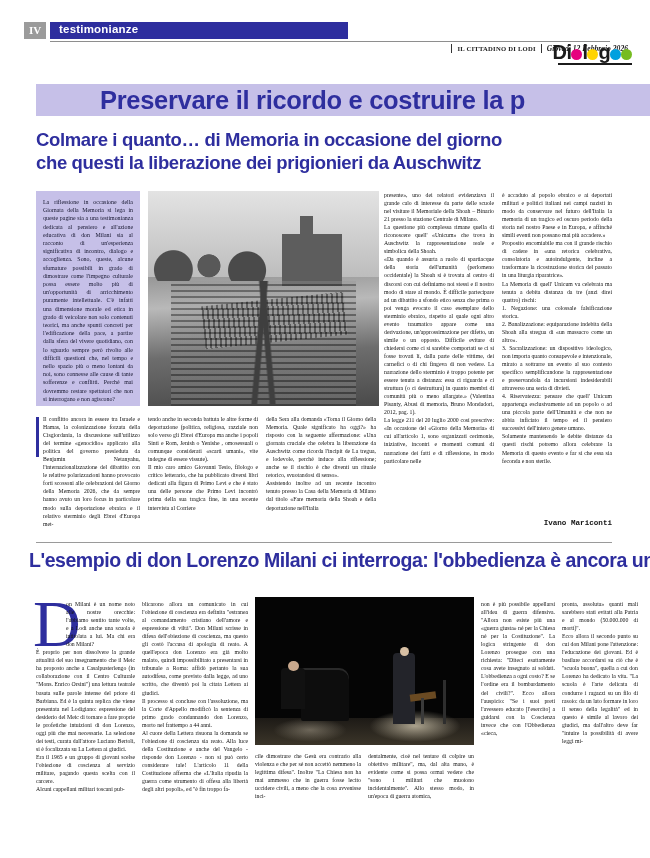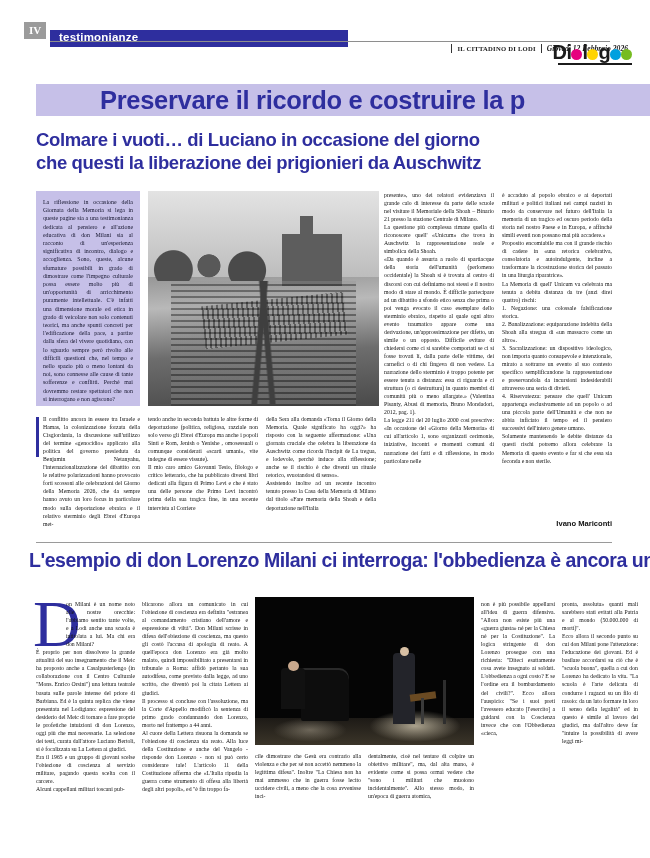--- a/index.html
+++ b/index.html
@@ -13,21 +13,21 @@
 
   
   .masthead { position: absolute; left: 0; top: 22px; width: 650px; height: 40px; }
   .folio-box {
     position: absolute; left: 24px; top: 0; width: 22px; height: 17px;
     background: #9b9b9b; color: #ffffff;
     font-weight: bold; font-size: 11px; line-height: 17px; text-align: center;
     font-family: "Liberation Serif", serif;
   }
   .section-bar {
-    position: absolute; left: 50px; top: 8px; width: 298px; height: 17px;
+    position: absolute; left: 50px; top: 0; width: 298px; height: 17px;
     background: #2e2e9e;
   }
   .section-bar .section-label {
     position: absolute; left: 9px; top: 1px;
     color: #ffffff; font-weight: bold; font-size: 11.5px; letter-spacing: 0.2px;
     font-family: "Liberation Sans", sans-serif;
   }
   .masthead-rule {
     position: absolute; left: 50px; top: 18.5px; width: 560px; height: 1px;
     background: #8e8e8e;
@@ -127,21 +127,21 @@
 
   .c1a { left: 36px; top: 415px; width: 104px; height: 118px; padding-left: 7px; }
   .c1a-rule { position:absolute; left:36px; top:417px; width:3px; height:40px; background:#2e2e9e; }
   .c1b { left: 148px; top: 415px; width: 110px; }
   .c1c { left: 266px; top: 415px; width: 110px; }
   .c1d { left: 384px; top: 191px; width: 110px; }
   .c1e { left: 502px; top: 191px; width: 110px; }
   .byline1 {
     position: absolute; left: 502px; top: 519px; width: 110px;
     text-align: right; font-weight: bold; font-size: 7.6px;
-    font-family: Liberation Sans, sans-serif; color:#111;
+    font-family: Liberation Mono, monospace; color:#111;
   }
 
   
   .rule-full { position: absolute; left: 36px; width: 576px; height: 1px; background: #9a9a9a; }
 
   
   .head2 {
     position: absolute; left: 29px; top: 549px; width: 610px;
     color: #2e2e9e; font-weight: bold; font-size: 19.5px; line-height: 23px;
     letter-spacing: -0.45px; white-space: nowrap;
@@ -237,21 +237,21 @@
         <span class="dot" style="background:#00a0df"></span>
         <span class="dot" style="background:#76bc21"></span>
     </div>
     <div class="logo-underline"></div>
   </div>
 
   <div class="banner"></div>
   <div class="banner-text">Preservare il ricordo e costruire la p</div>
 
   <div class="deck">
-    <div>Colmare i vuoti… di Luciano in occasione del giorno</div>
+    <div>Colmare i quanto… di Memoria in occasione del giorno</div>
     <div>che questi la liberazione dei prigionieri da Auschwitz</div>
   </div>
 
   <div class="standfirst">
     <p>La riflessione in occasione della Giornata della Memoria si lega in queste pagine sia a una testimonianza dedicata al pensiero e all'azione educativa di don Milani sia al racconto di un'esperienza significativa di incontro, dialogo e accoglienza. Sono, queste, alcune sfumature possibili in grado di dimostrare come l'impegno culturale possa essere molto più di un'opportunità di arricchimento puramente intellettuale. C'è infatti una dimensione morale ed etica in grado di veicolare non solo contenuti teorici, ma anche spunti concreti per l'edificazione della pace, a partire dalla sfera del vivere quotidiano, con lo sguardo sempre però rivolto alle difficili questioni che, nel tempo e nello spazio più o meno lontani da noi, sono connesse alle cause di tante sofferenze e conflitti. Perché mai dovremmo restare spettatori che non si interrogano e non agiscono?</p>
   </div>
 
   <div class="photo1">
     <div class="sky"></div>
     <div class="trees"></div>

